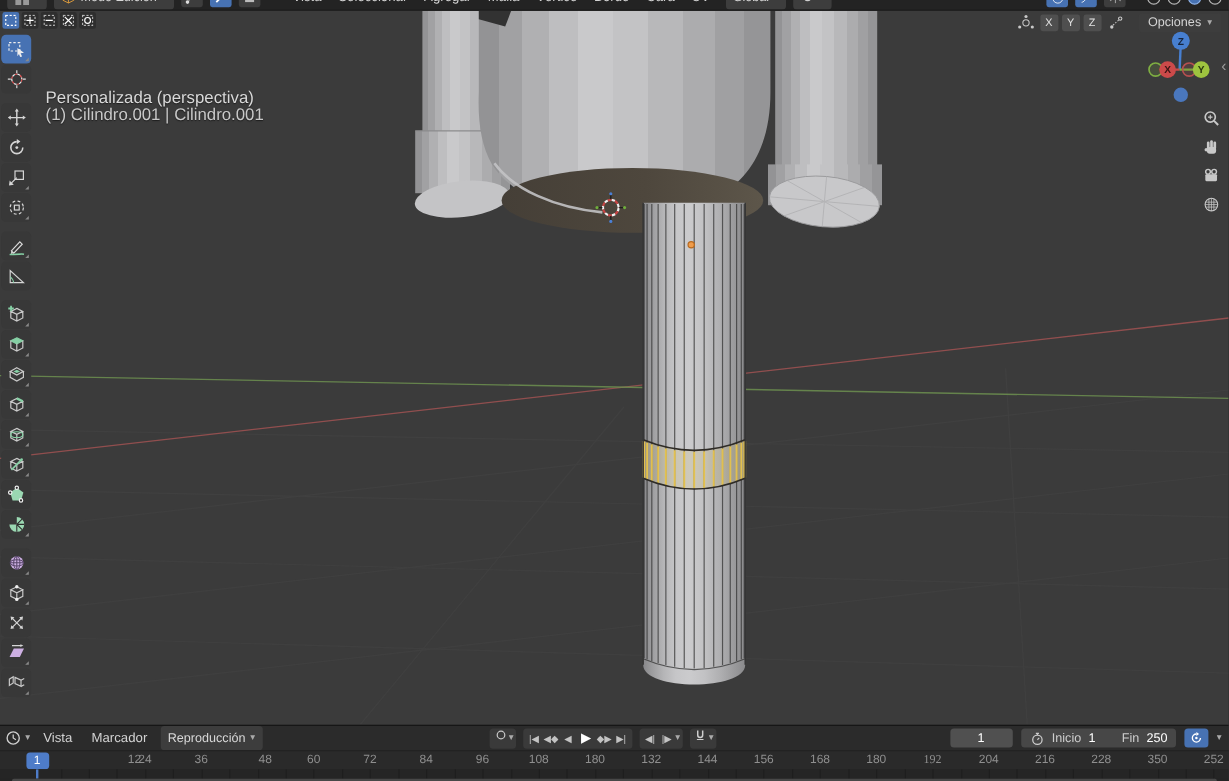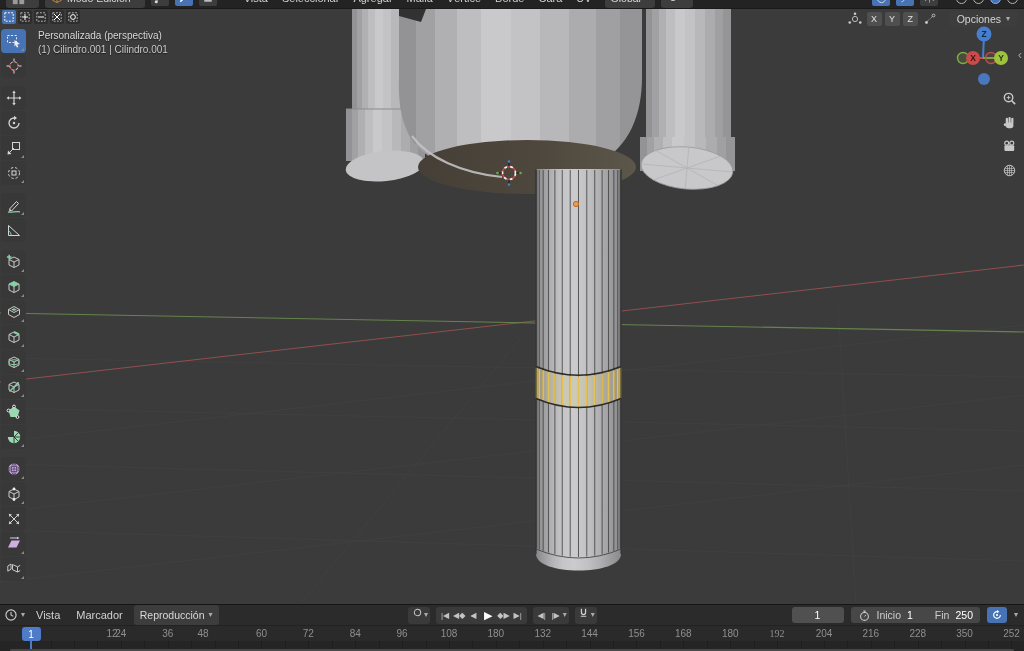--- a/index.html
+++ b/index.html
@@ -12,21 +12,21 @@
   .hbtn{background:#3d3d3d;border-radius:3px;height:20px;display:flex;align-items:center;gap:4px;padding:0 6px;color:#d8d8d8;font-size:10.5px;}
   .modebtn{width:18px;height:15px;background:#3d3d3d;border-radius:2px;display:flex;align-items:center;justify-content:center;}
   .modebtn.active{background:#4772b3;}
   .hmenu{color:#d2d2d2;font-size:11px;margin:0 7px;}
   .chev{font-size:8px;color:#aaa;line-height:1;}
   .shade-dot{width:11px;height:11px;border-radius:50%;border:1.5px solid #b5b5b5;}
   .shade-dot.on{background:#4772b3;border-color:#8fb2e6;}
   
   .viewport{position:absolute;left:0;top:9px;width:1024px;height:595px;overflow:hidden;background:#3b3b3b;}
   #scene{position:absolute;left:0;top:0;}
-  .vp-info{position:absolute;left:38px;color:#d9d9d9;text-shadow:0 1px 1px rgba(0,0,0,.55);font-size:10px;}
+  .vp-info{position:absolute;left:38px;color:#d9d9d9;text-shadow:0 1px 1px rgba(0,0,0,.55);font-size:14px;margin-top:43px;}
   .vp-info2{color:#c9c9c9;}
   
   .selmodes{position:absolute;left:2px;top:1px;display:flex;gap:2px;}
   .selmode{width:14px;height:14px;border-radius:2px;background:#2e2e2e;display:flex;align-items:center;justify-content:center;}
   .selmode.active{background:#4772b3;}
   
   .toolbar{position:absolute;left:1px;top:20px;width:27px;display:flex;flex-direction:column;}
   .tool{width:25px;height:24px;margin-bottom:1px;border-radius:4px;background:#383838;display:flex;align-items:center;justify-content:center;position:relative;}
   .tool.active{background:#4772b3;}
   .tool.gapBefore{margin-top:7px;}
@@ -612,21 +612,21 @@
             </svg>
         </div>
         <span class="chev">▾</span>
       </div>
     </div>
     <div class="ruler" id="ruler">
       <div class="playhead-badge">1</div>
     <span class="tick" style="left: 68px; margin-left: 44px;">12</span>
         <span class="tick" style="left: 120.844px;">24</span>
         <span class="tick" style="left: 167.719px;">36</span>
-        <span class="tick" style="left: 203px; text-align: center;">48</span>
+        <span class="tick" style="left: 221px; text-align: center;">48</span>
         <span class="tick" style="left: 261.469px;">60</span>
         <span class="tick" style="left: 308.344px;">72</span>
         <span class="tick" style="left: 355.219px;">84</span>
         <span class="tick" style="left: 402.094px;">96</span>
         <span class="tick" style="left: 448.969px;">108</span>
         <span class="tick" style="left: 495.844px;">180</span>
         <span class="tick" style="left: 542.719px;">132</span>
         <span class="tick" style="left: 589.594px;">144</span>
         <span class="tick" style="left: 636.469px;">156</span>
         <span class="tick" style="left: 683.344px;">168</span>

